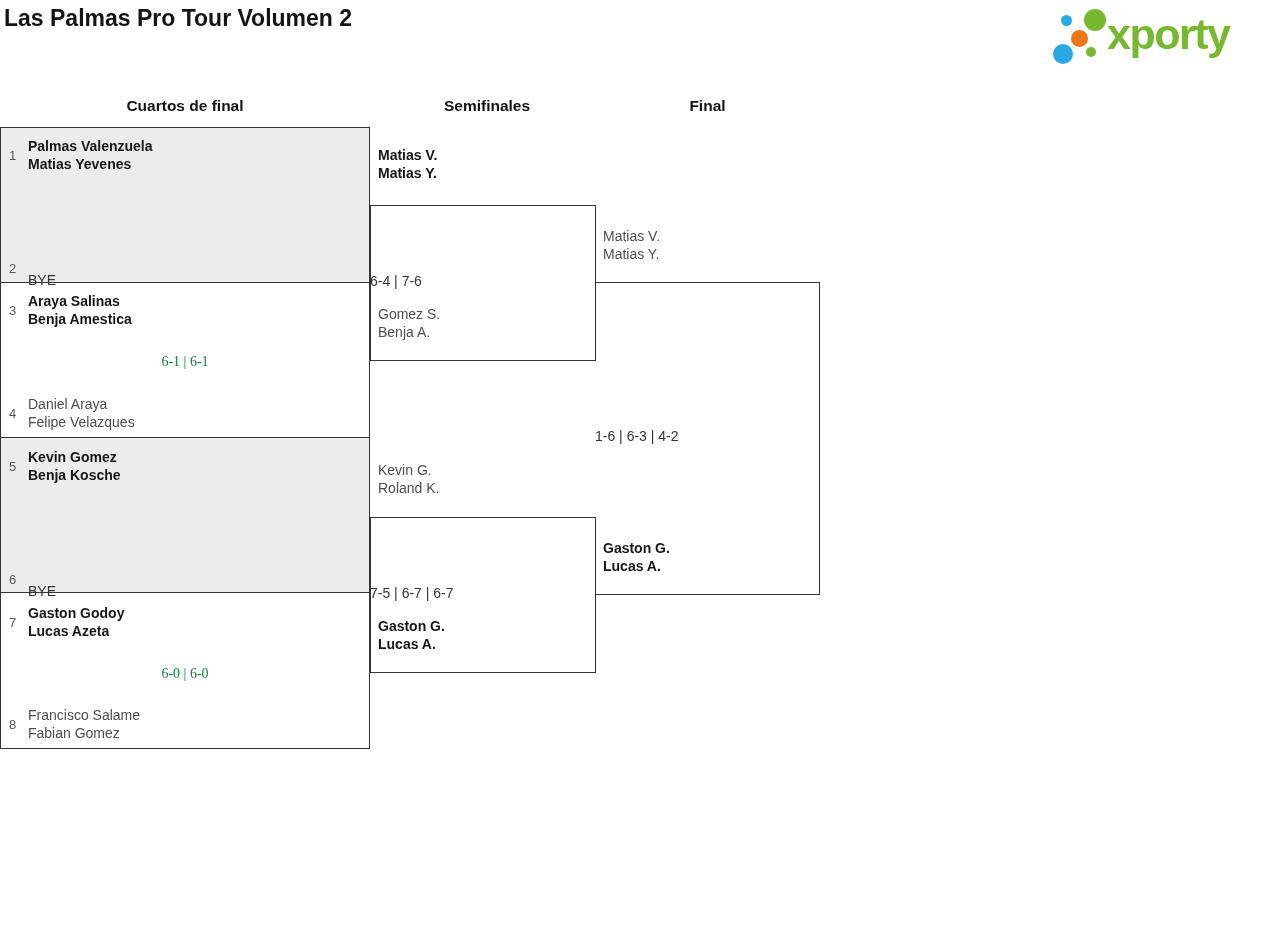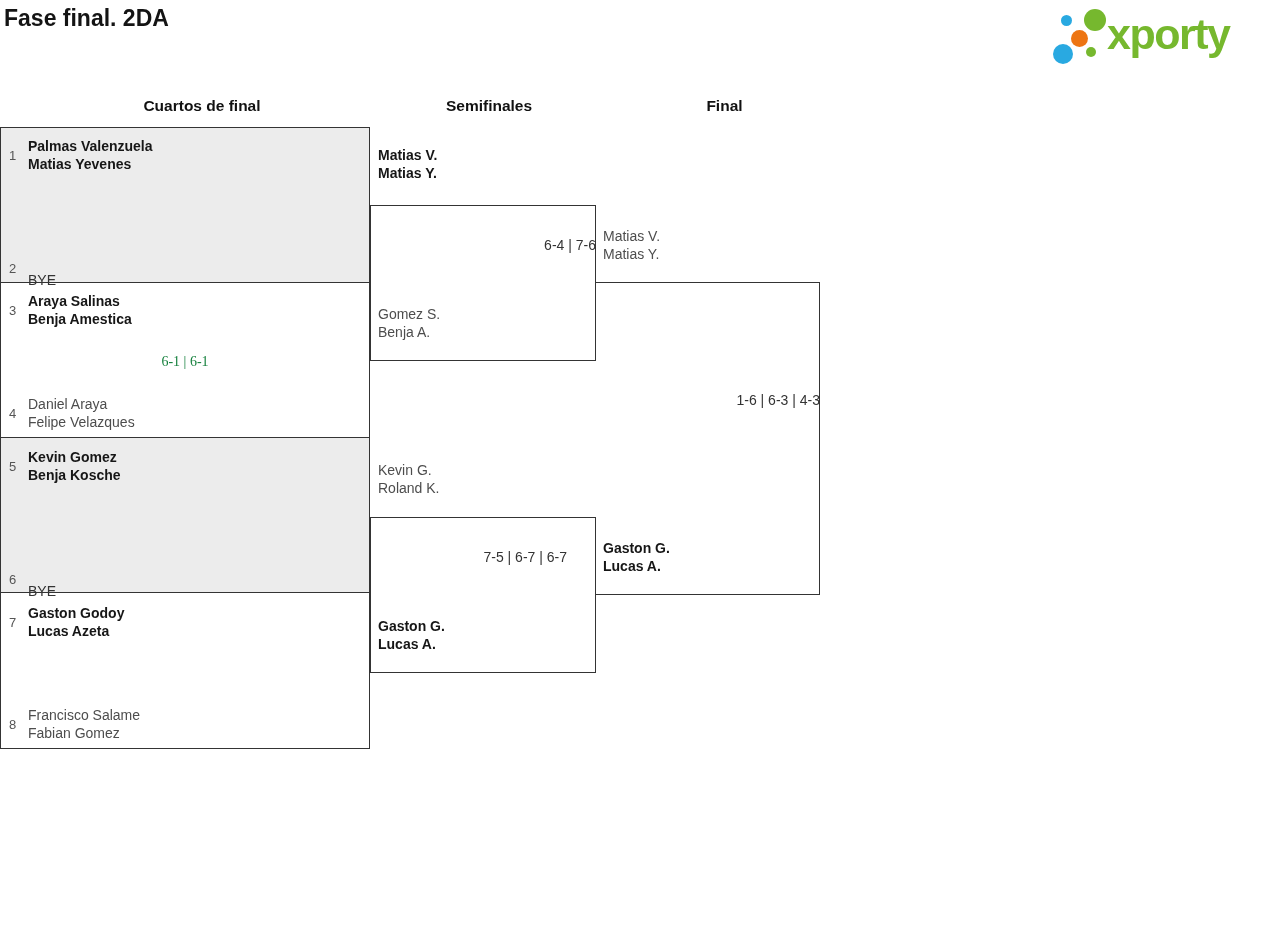--- a/index.html
+++ b/index.html
@@ -10,63 +10,63 @@
   .title{position:absolute;left:4px;top:2px;font-size:23px;line-height:33px;
          font-weight:700;color:#141414;}
 
   
   .dot{position:absolute;border-radius:50%;}
   .logo-text{position:absolute;left:1107px;top:13px;font-weight:700;font-size:43px;
              line-height:42px;letter-spacing:-1.5px;}
 
   
   .round-header{position:absolute;top:97px;font-size:15.5px;font-weight:700;
-                color:#111;text-align:center;padding-left:17px;}
+                color:#111;text-align:center;}
 
   
   .box{position:absolute;border:1px solid #343434;box-sizing:border-box;}
   .gray{background:#ececec;}
   .noleft{border-left:none;}
 
   
   .slot{position:absolute;left:8px;display:flex;align-items:center;}
   .seed{width:19px;font-size:13px;color:#555;flex:none;}
   .names{font-size:14px;line-height:18px;color:#1a1a1a;}
   .names.winner{font-weight:700;color:#161616;}
   .names.loser{color:#4d4d4d;}
   .names.bye{color:#333;margin-top:24px;}
   .ln{display:block;}
 
   
   .score{position:absolute;left:0;width:100%;text-align:center;font-size:14px;color:#15803d;font-family:Liberation Serif, serif;}
-  .pscore{position:absolute;text-align:right;font-size:14px;color:#333;}
+  .pscore{position:absolute;text-align:left;font-size:14px;color:#333;margin-top:36px;}
 
   
   .flabel{position:absolute;}
 </style>
 </head>
 <body>
 
 <div class="canvas">
 
   <div class="title">
-    <div>Fase final. 2DA</div>
+    <div>Las Palmas Pro Tour Volumen 2</div>
   </div>
 
   <div>
     <div class="dot" style="left: 1061px; top: 15px; width: 11px; height: 11px; background-color: rgb(41, 169, 225);"></div>
     <div class="dot" style="left: 1084px; top: 9px; width: 22px; height: 22px; background-color: rgb(118, 184, 46);"></div>
     <div class="dot" style="left: 1071px; top: 30px; width: 17px; height: 17px; background-color: rgb(237, 117, 19);"></div>
     <div class="dot" style="left: 1053px; top: 44px; width: 20px; height: 20px; background-color: rgb(41, 169, 225);"></div>
     <div class="dot" style="left: 1086px; top: 47px; width: 10px; height: 10px; background-color: rgb(118, 184, 46);"></div>
     <span class="logo-text" style="color: rgb(118, 184, 46);">xporty</span>
   </div>
 
   <div class="round-header" style="left:0;width:370px">Cuartos de final</div>
-  <div class="round-header" style="left:359px;width:226px">Semifinales</div>
+  <div class="round-header" style="left:374px;width:226px">Semifinales</div>
   <div class="round-header" style="left:595px;width:225px">Final</div>
 
   <div class="box gray" style="left:0;top:127px;width:370px;height:156px">
     <div class="slot" style="top:9px">
       <span class="seed">1</span>
       <span class="names winner">
         <span class="ln">Palmas Valenzuela</span>
         <span class="ln">Matias Yevenes</span>
       </span>
     </div>
@@ -113,20 +113,21 @@
   </div>
 
   <div class="box" style="left:0;top:592px;width:370px;height:157px">
     <div class="slot" style="top:11px">
       <span class="seed">7</span>
       <span class="names winner">
         <span class="ln">Gaston Godoy</span>
         <span class="ln">Lucas Azeta</span>
       </span>
     </div>
+    <div class="score" style="top:73px">6-0 | 6-0</div>
     <div class="slot" style="top:113px">
       <span class="seed">8</span>
       <span class="names loser">
         <span class="ln">Francisco Salame</span>
         <span class="ln">Fabian Gomez</span>
       </span>
     </div>
   </div>
 
   <div class="box" style="left:370px;top:205px;width:226px;height:156px"></div>
@@ -161,21 +162,21 @@
   </div>
 
   <div class="box noleft" style="left:595px;top:282px;width:225px;height:313px"></div>
 
   <div class="flabel" style="left:603px;top:227px">
     <div class="names loser">
       <span class="ln">Matias V.</span>
       <span class="ln">Matias Y.</span>
     </div>
   </div>
-  <div class="pscore" style="left:595px;top:392px;width:225px">1-6 | 6-3 | 4-3</div>
+  <div class="pscore" style="left:595px;top:392px;width:225px">1-6 | 6-3 | 4-2</div>
   <div class="flabel" style="left:603px;top:539px">
     <div class="names winner">
       <span class="ln">Gaston G.</span>
       <span class="ln">Lucas A.</span>
     </div>
   </div>
 
 </div>
 
 </body></html>

